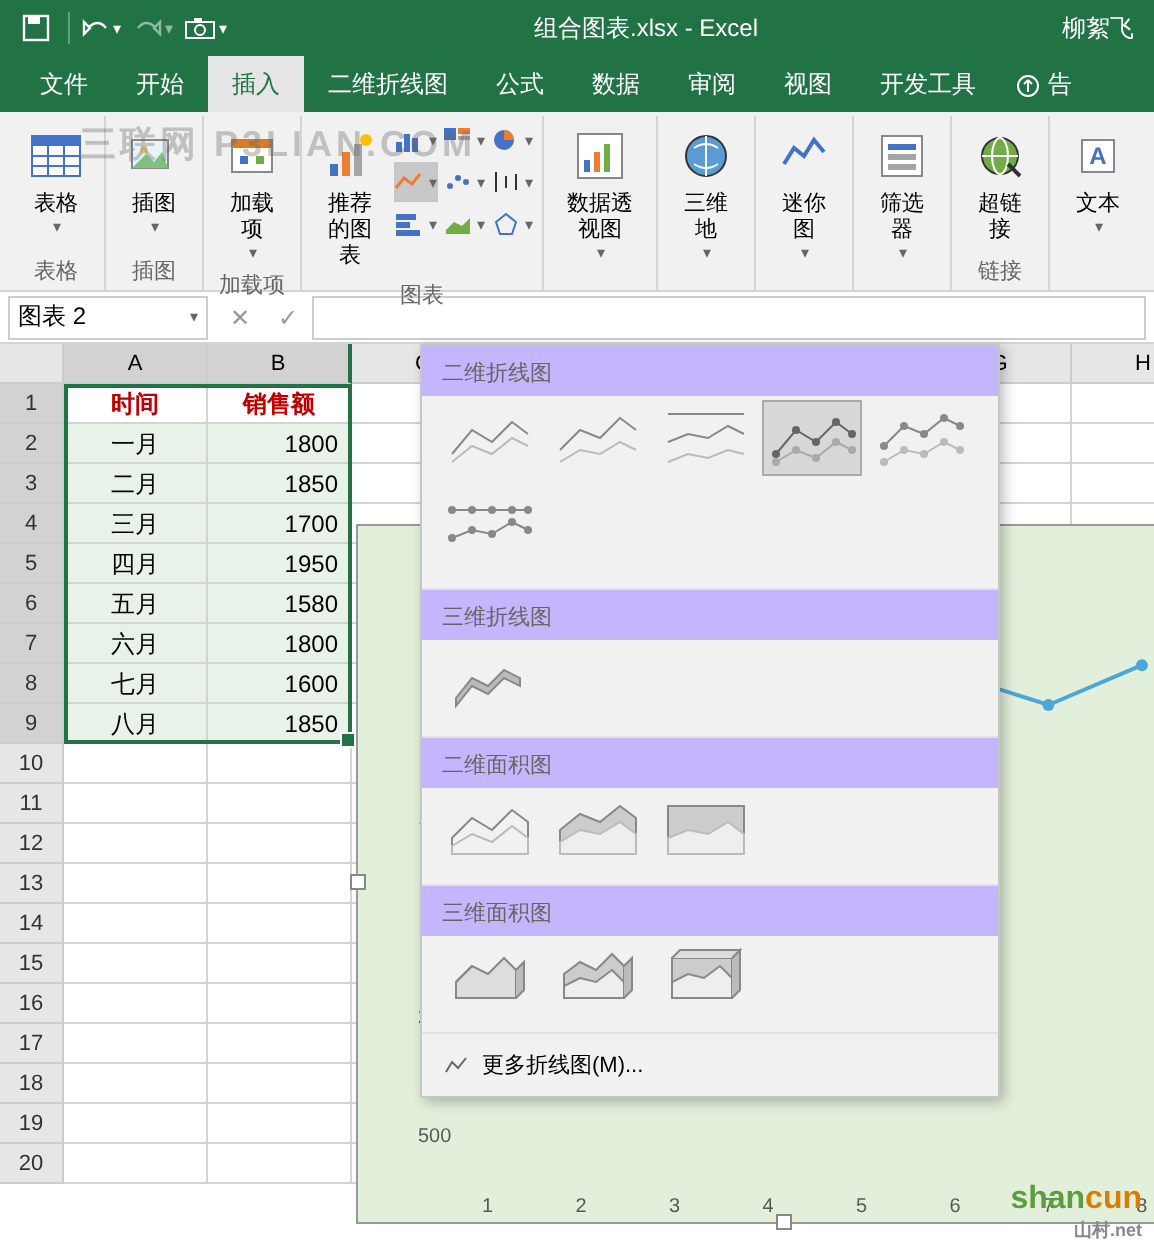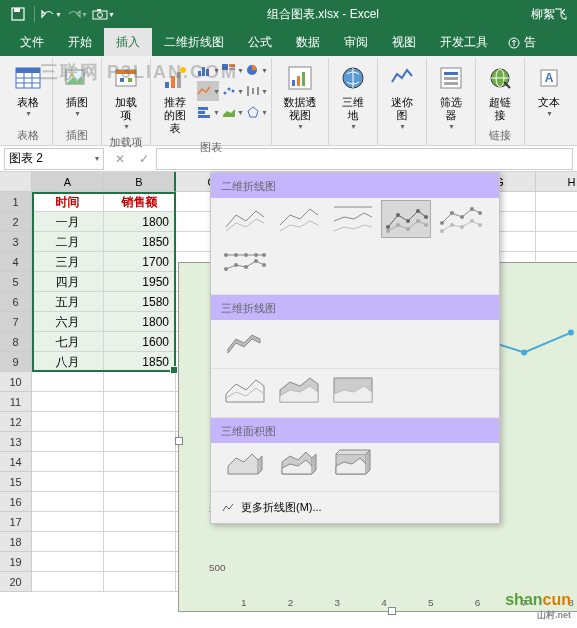--- a/index.html
+++ b/index.html
@@ -725,20 +725,21 @@
       <div class="dd-sep"></div>
       <div class="dd-section-title">三维折线图</div>
       <div class="dd-row">
         <div class="chart-thumb">
             <svg width="44" height="32">
               <path d="M6 24 L14 14 L22 18 L30 10 L38 14 L38 18 L30 14 L22 22 L14 18 L6 28 Z" fill="#bbb" stroke="#888"></path>
             </svg>
           </div>
       </div>
       <div class="dd-sep"></div>
+      <div class="dd-section-title">二维面积图</div>
       <div class="dd-row">
         <div class="chart-thumb">
             <svg width="44" height="32">
               <path d="M4 28 L4 20 L14 10 L24 16 L34 6 L42 12 L42 28 Z" fill="none" stroke="#888"></path>
               <path d="M4 28 L4 24 L14 18 L24 22 L34 14 L42 20 L42 28 Z" fill="none" stroke="#bbb"></path>
             </svg>
           </div>
         <div class="chart-thumb">
             <svg width="44" height="32">
               <path d="M4 28 L4 16 L14 8 L24 12 L34 4 L42 10 L42 28 Z" fill="#ccc" stroke="#888"></path>

